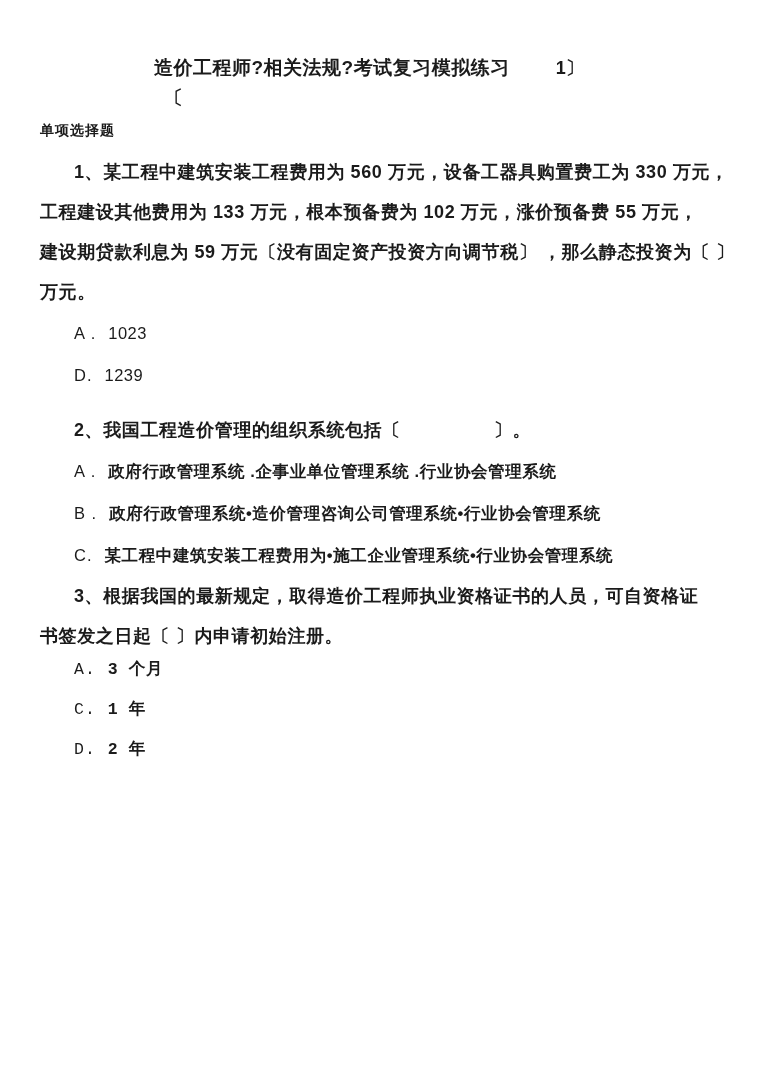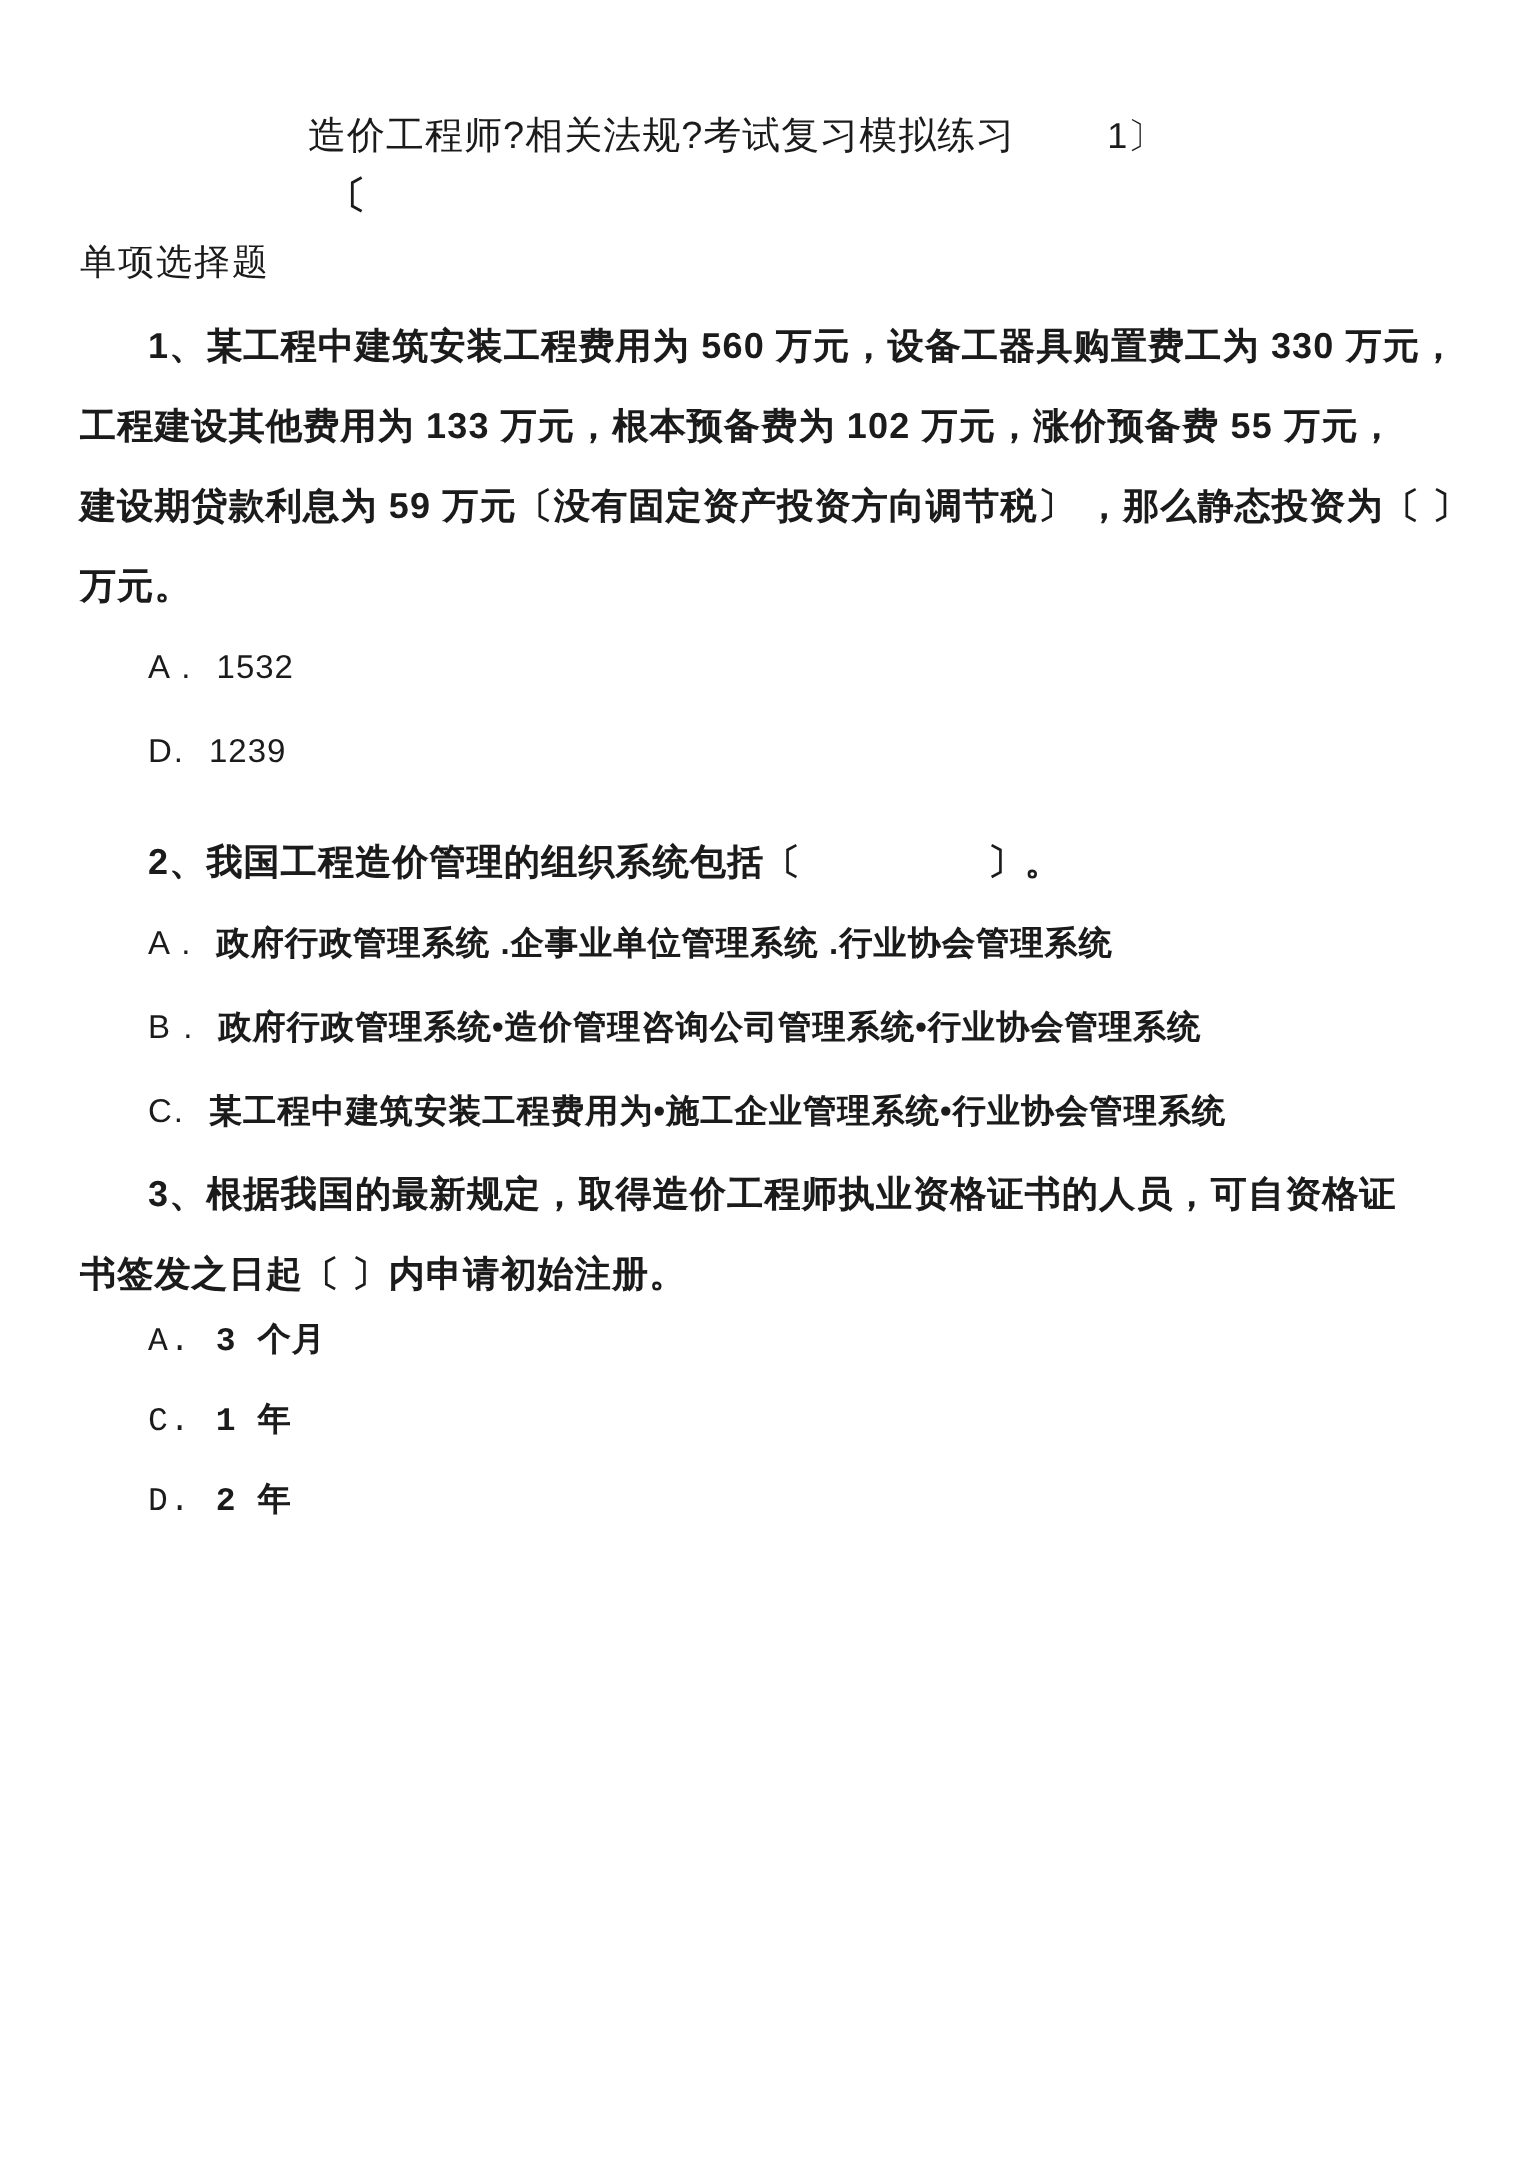--- a/index.html
+++ b/index.html
@@ -18,38 +18,38 @@
     padding: 52px 40px 0 40px;
     background: #ffffff;
   }
 
   
   .title-line {
     display: flex;
     align-items: baseline;
     padding-left: 114px;
     font-size: 19px;
-    font-weight: 400;
+    font-weight: 700;
     line-height: 32px;
     letter-spacing: 0.5px;
     white-space: nowrap;
   }
   .title-num { margin-left: 46px; letter-spacing: 0; font-size: 18px; }
   .title-bracket {
     padding-left: 124px;
     font-size: 19px;
     font-weight: 700;
     line-height: 28px;
   }
 
   
   .section-heading {
     margin-top: 6px;
-    font-size: 18px;
-    font-weight: 400;
+    font-size: 14px;
+    font-weight: 700;
     line-height: 24px;
     letter-spacing: 1px;
   }
 
   
   .q-line {
     margin: 0;
     font-size: 18px;
     font-weight: 600;
     line-height: 40px;
@@ -91,21 +91,21 @@
 
   <section>
     <div class="q1-para">
       <p class="q-line indent">1、某工程中建筑安装工程费用为 560 万元，设备工器具购置费工为 330 万元，</p>
       <p class="q-line">工程建设其他费用为 133 万元，根本预备费为 102 万元，涨价预备费 55 万元，</p>
       <p class="q-line">建设期贷款利息为 59 万元〔没有固定资产投资方向调节税〕 ，那么静态投资为〔 〕</p>
       <p class="q-line">万元。</p>
     </div>
     <div class="opts">
       <div class="opt">
-        <span class="opt-label">A .</span><span class="opt-text">1532</span>
+        <span class="opt-label">A .</span><span class="opt-text">1023</span>
       </div>
       <div class="opt">
         <span class="opt-label">D.</span><span class="opt-text">1239</span>
       </div>
     </div>
   </section>
 
   <section>
     <div class="q2-para">
       <p class="q-line indent">2、我国工程造价管理的组织系统包括〔　　　　　〕。</p>

